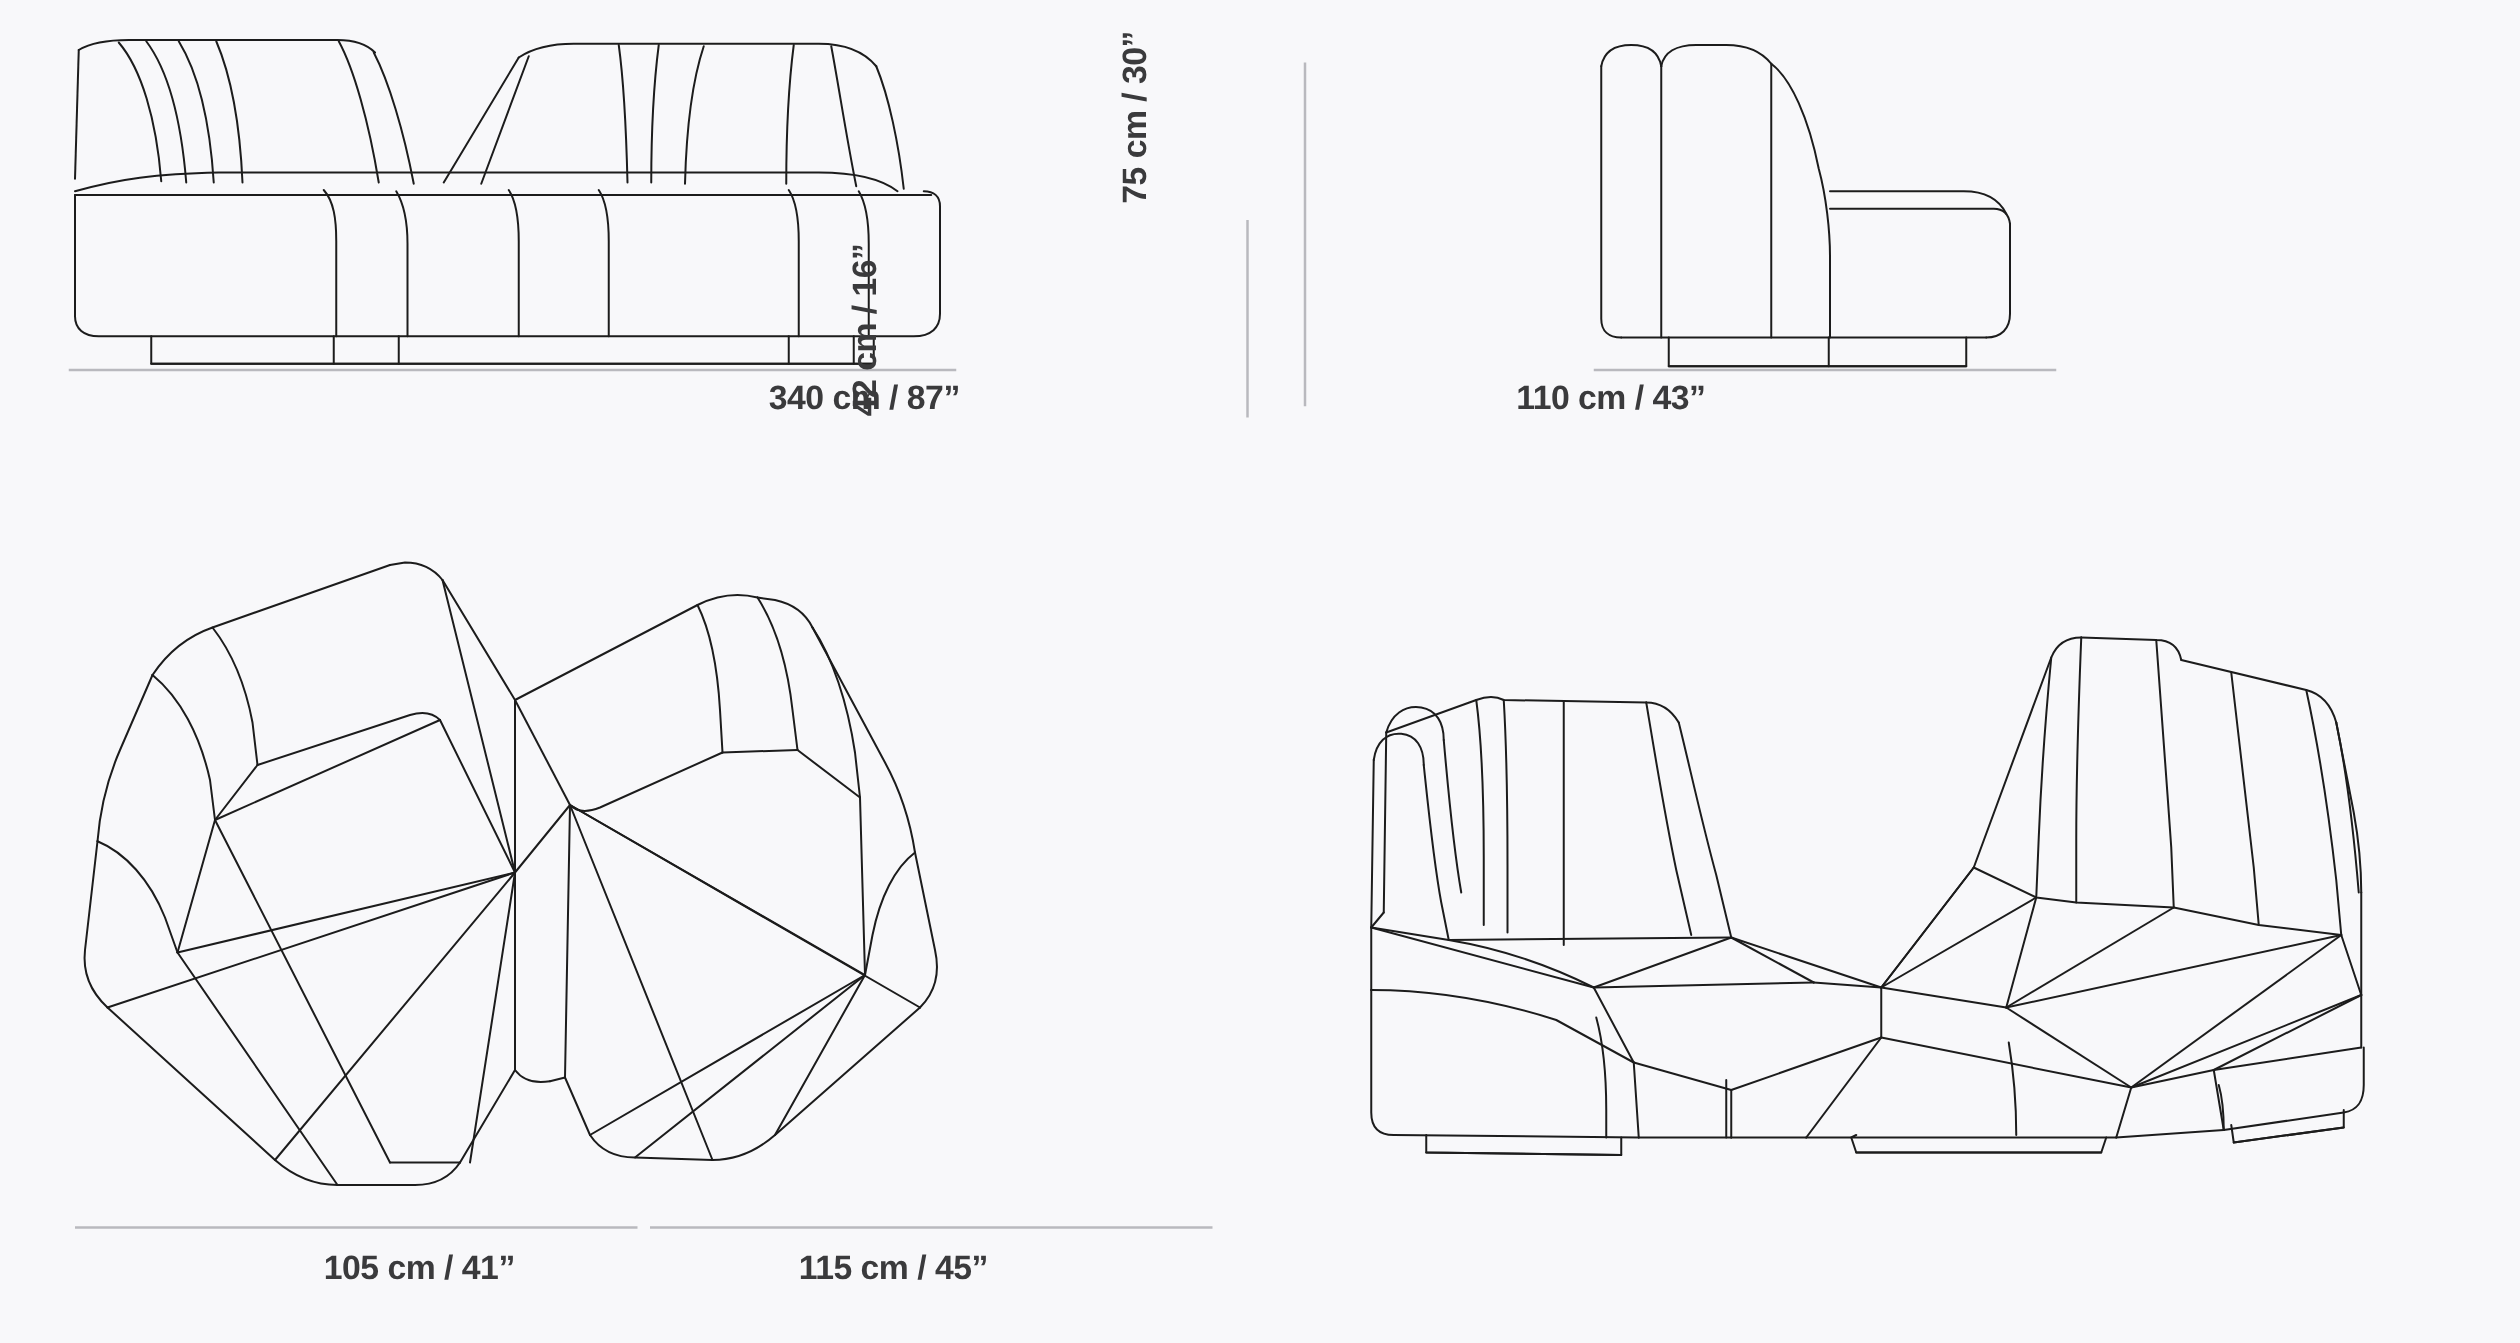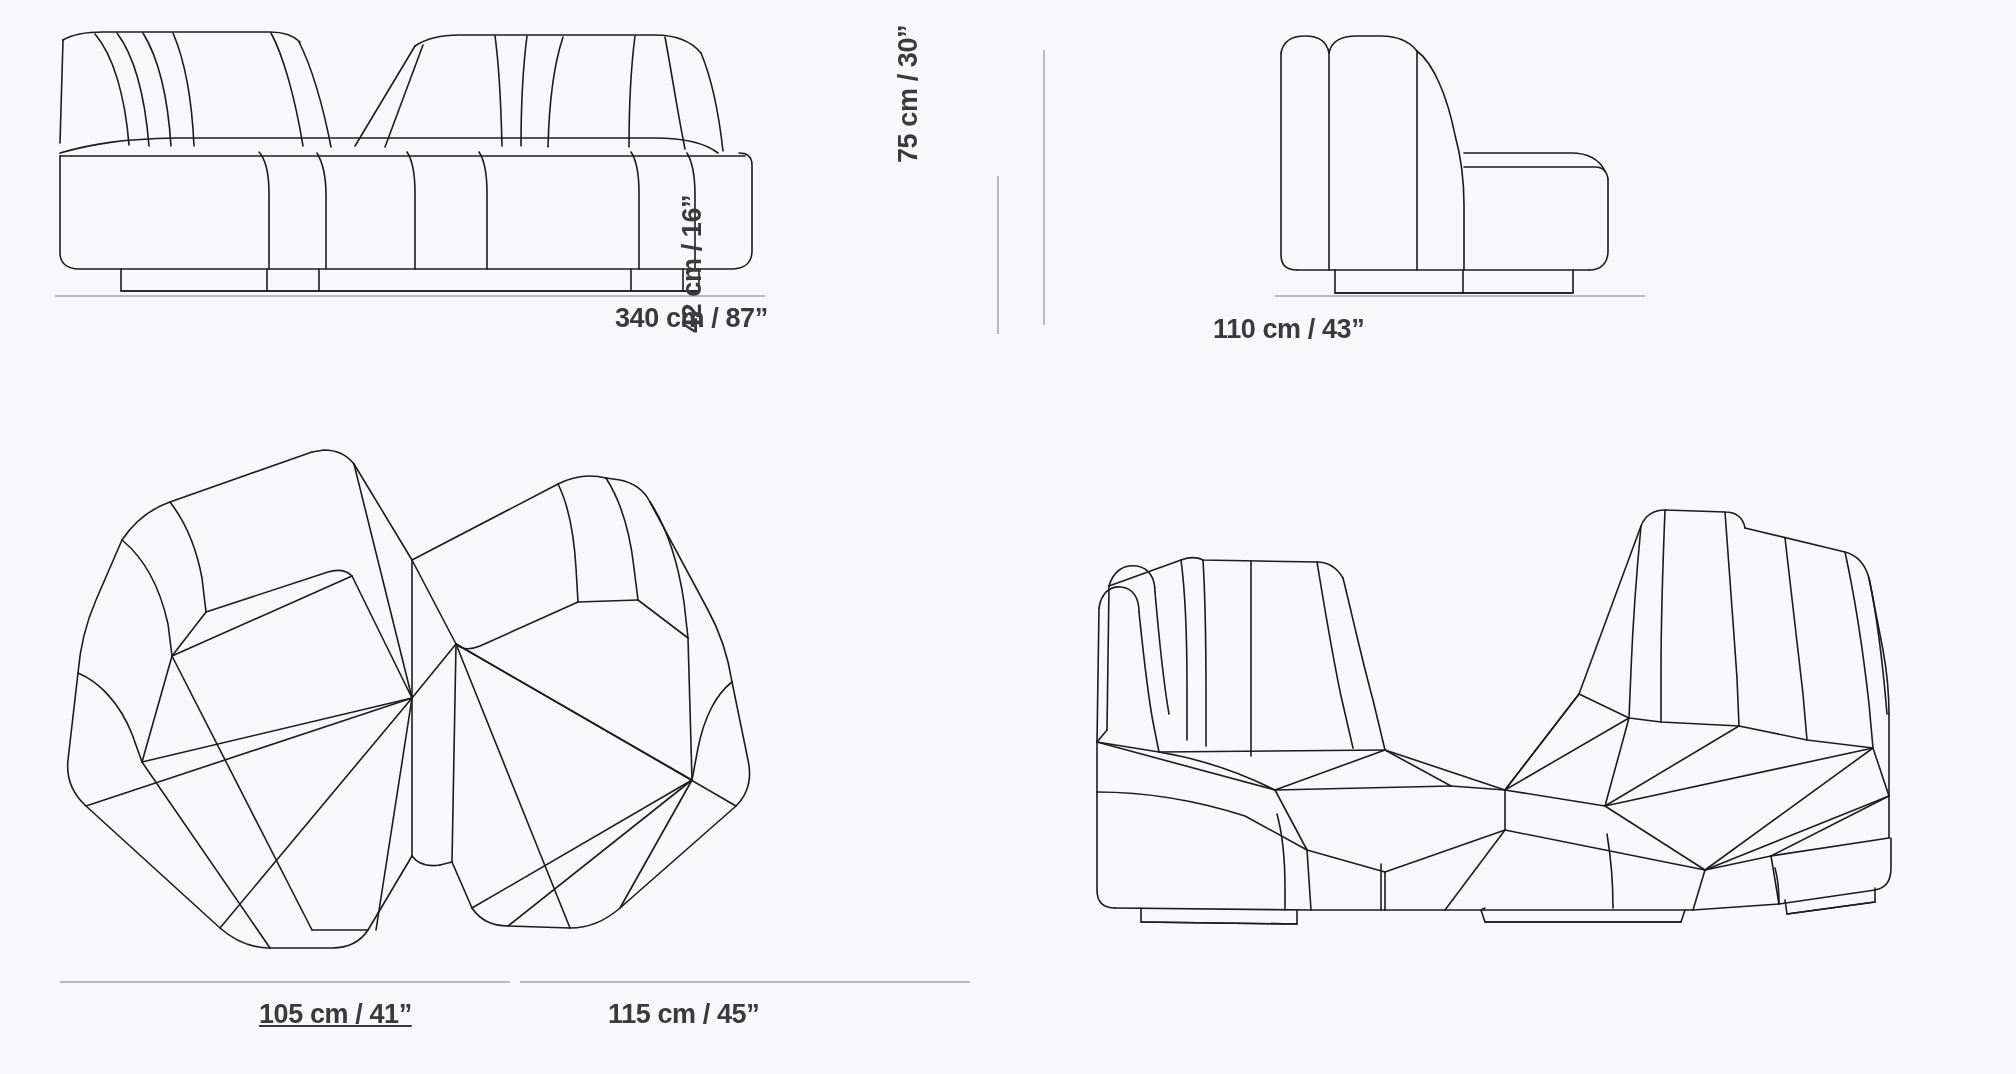--- a/index.html
+++ b/index.html
@@ -131,21 +131,21 @@
 
       <path d="M22 245 L314 245"></path>
 
       <path d="M60 245 L60 268 L298 268 L298 245"></path>
       <path d="M60 268 L298 268"></path>
       <path d="M188 245 L188 268"></path>
     </svg>
   </div>
 
   <div class="dim-rule h" style="left:1275px; top:295px; width:370px;"></div>
-  <div class="dim-label" style="left:1213px; top:303px;margin-top:11px;">110 cm / 43”</div>
+  <div class="dim-label" style="left:1213px; top:303px;">110 cm / 43”</div>
 
   <div class="dim-rule v" style="left:997px; top:176px; height:158px;"></div>
   <div class="dim-label vert" style="left:1010px; top:0px; height:333px;">42 cm / 16”</div>
 
   <div class="dim-rule v" style="left:1043px; top:50px; height:275px;"></div>
   <div class="dim-label vert" style="left:1056px; top:0px; height:163px;">75 cm / 30”</div>
 
   <div class="view" style="left:60px; top:460px; width:700px; height:500px;">
     <svg class="linework" width="700" height="500" viewBox="0 0 700 500">
 
@@ -205,24 +205,24 @@
       <path d="M396 184 L510 468"></path>
       <path d="M632 320 L448 466"></path>
       <path d="M632 320 L560 448"></path>
       <path d="M412 448 L632 320"></path>
       <path d="M352 100 L396 184"></path>
       <path d="M352 238 L396 184"></path>
     </svg>
   </div>
 
   <div class="dim-rule h" style="left:60px; top:981px; width:450px;"></div>
-  <div class="dim-label" style="left:259px; top:999px;text-decoration:underline;">105 cm / 41”</div>
+  <div class="dim-label" style="left:259px; top:999px;">105 cm / 41”</div>
 
   <div class="dim-rule h" style="left:520px; top:981px; width:450px;"></div>
-  <div class="dim-label" style="left:608px; top:999px;">115 cm / 45”</div>
+  <div class="dim-label" style="left:639px; top:999px;">115 cm / 45”</div>
 
   <div class="view" style="left:1085px; top:490px; width:880px; height:420px;">
     <svg class="linework" width="880" height="420" viewBox="0 0 880 420">
 
       <path d="M14 118 C16 104 24 96 36 97 C48 98 54 108 54 122"></path>
       <path d="M14 118 L12 252"></path>
       <path d="M24 96 C28 82 38 74 52 76 C64 78 70 88 70 102"></path>
       <path d="M24 96 L22 240"></path>
 
       <path d="M24 96 L96 70 C104 67 112 67 118 70 L232 72"></path>

